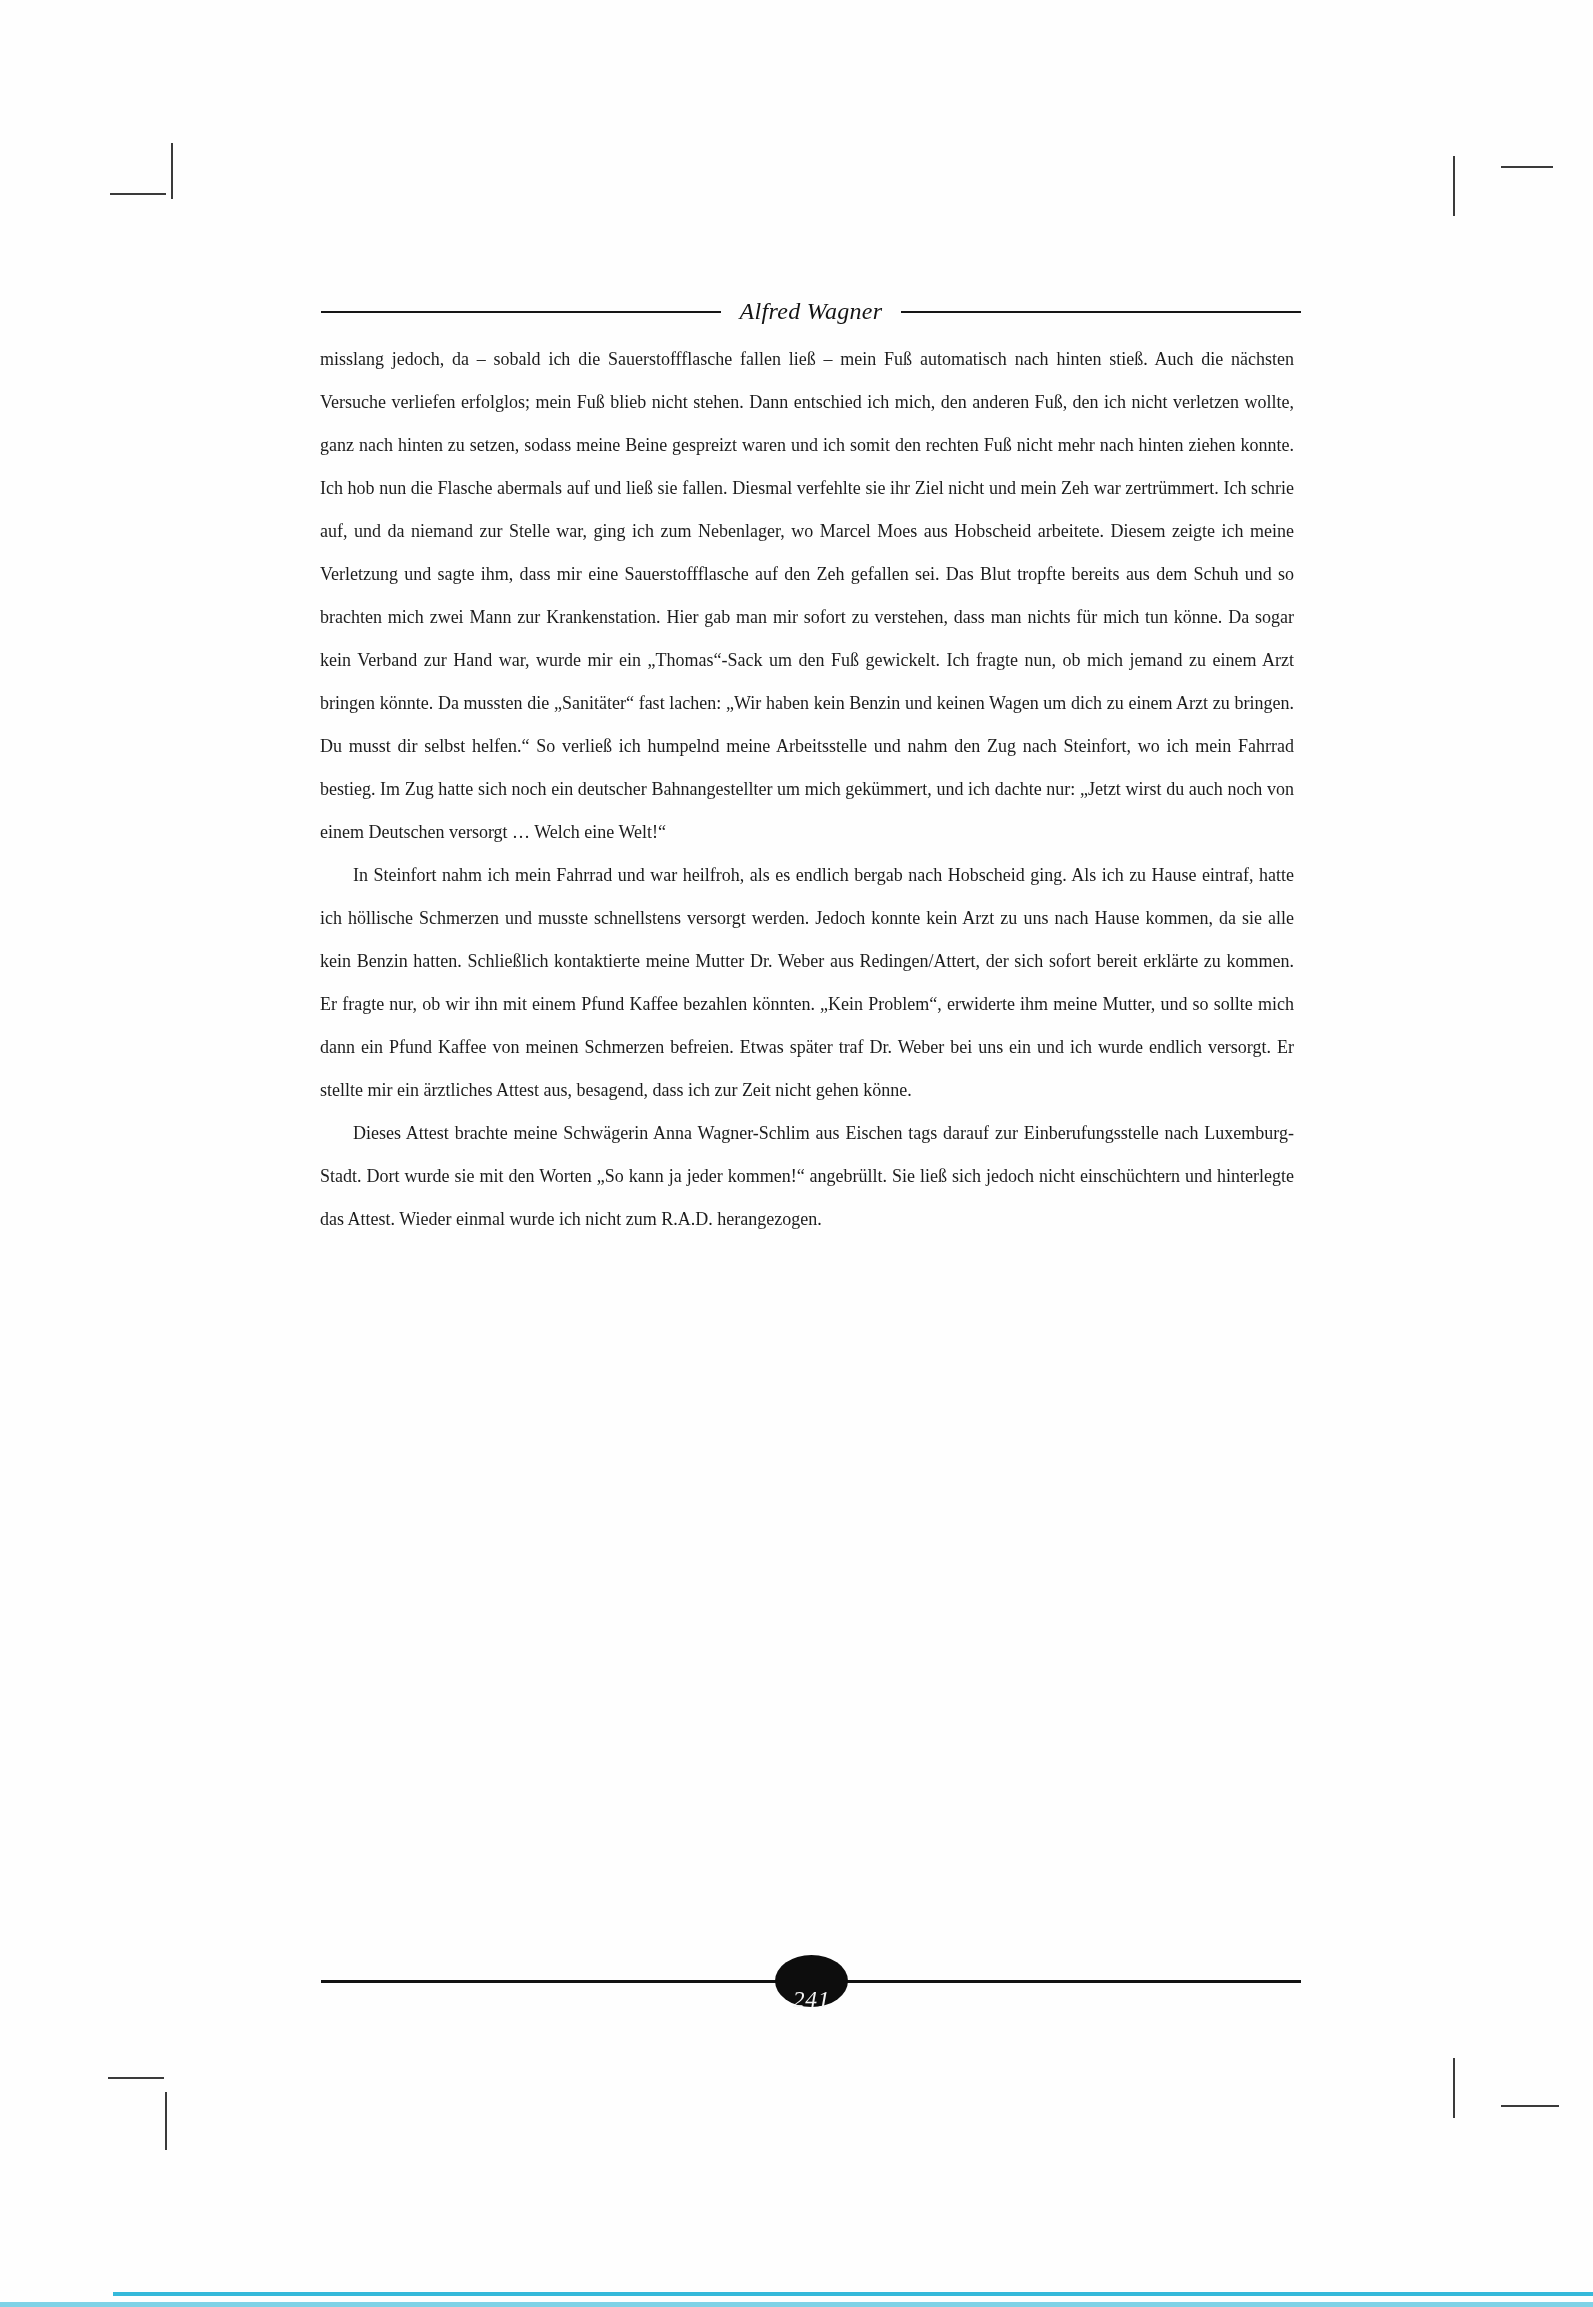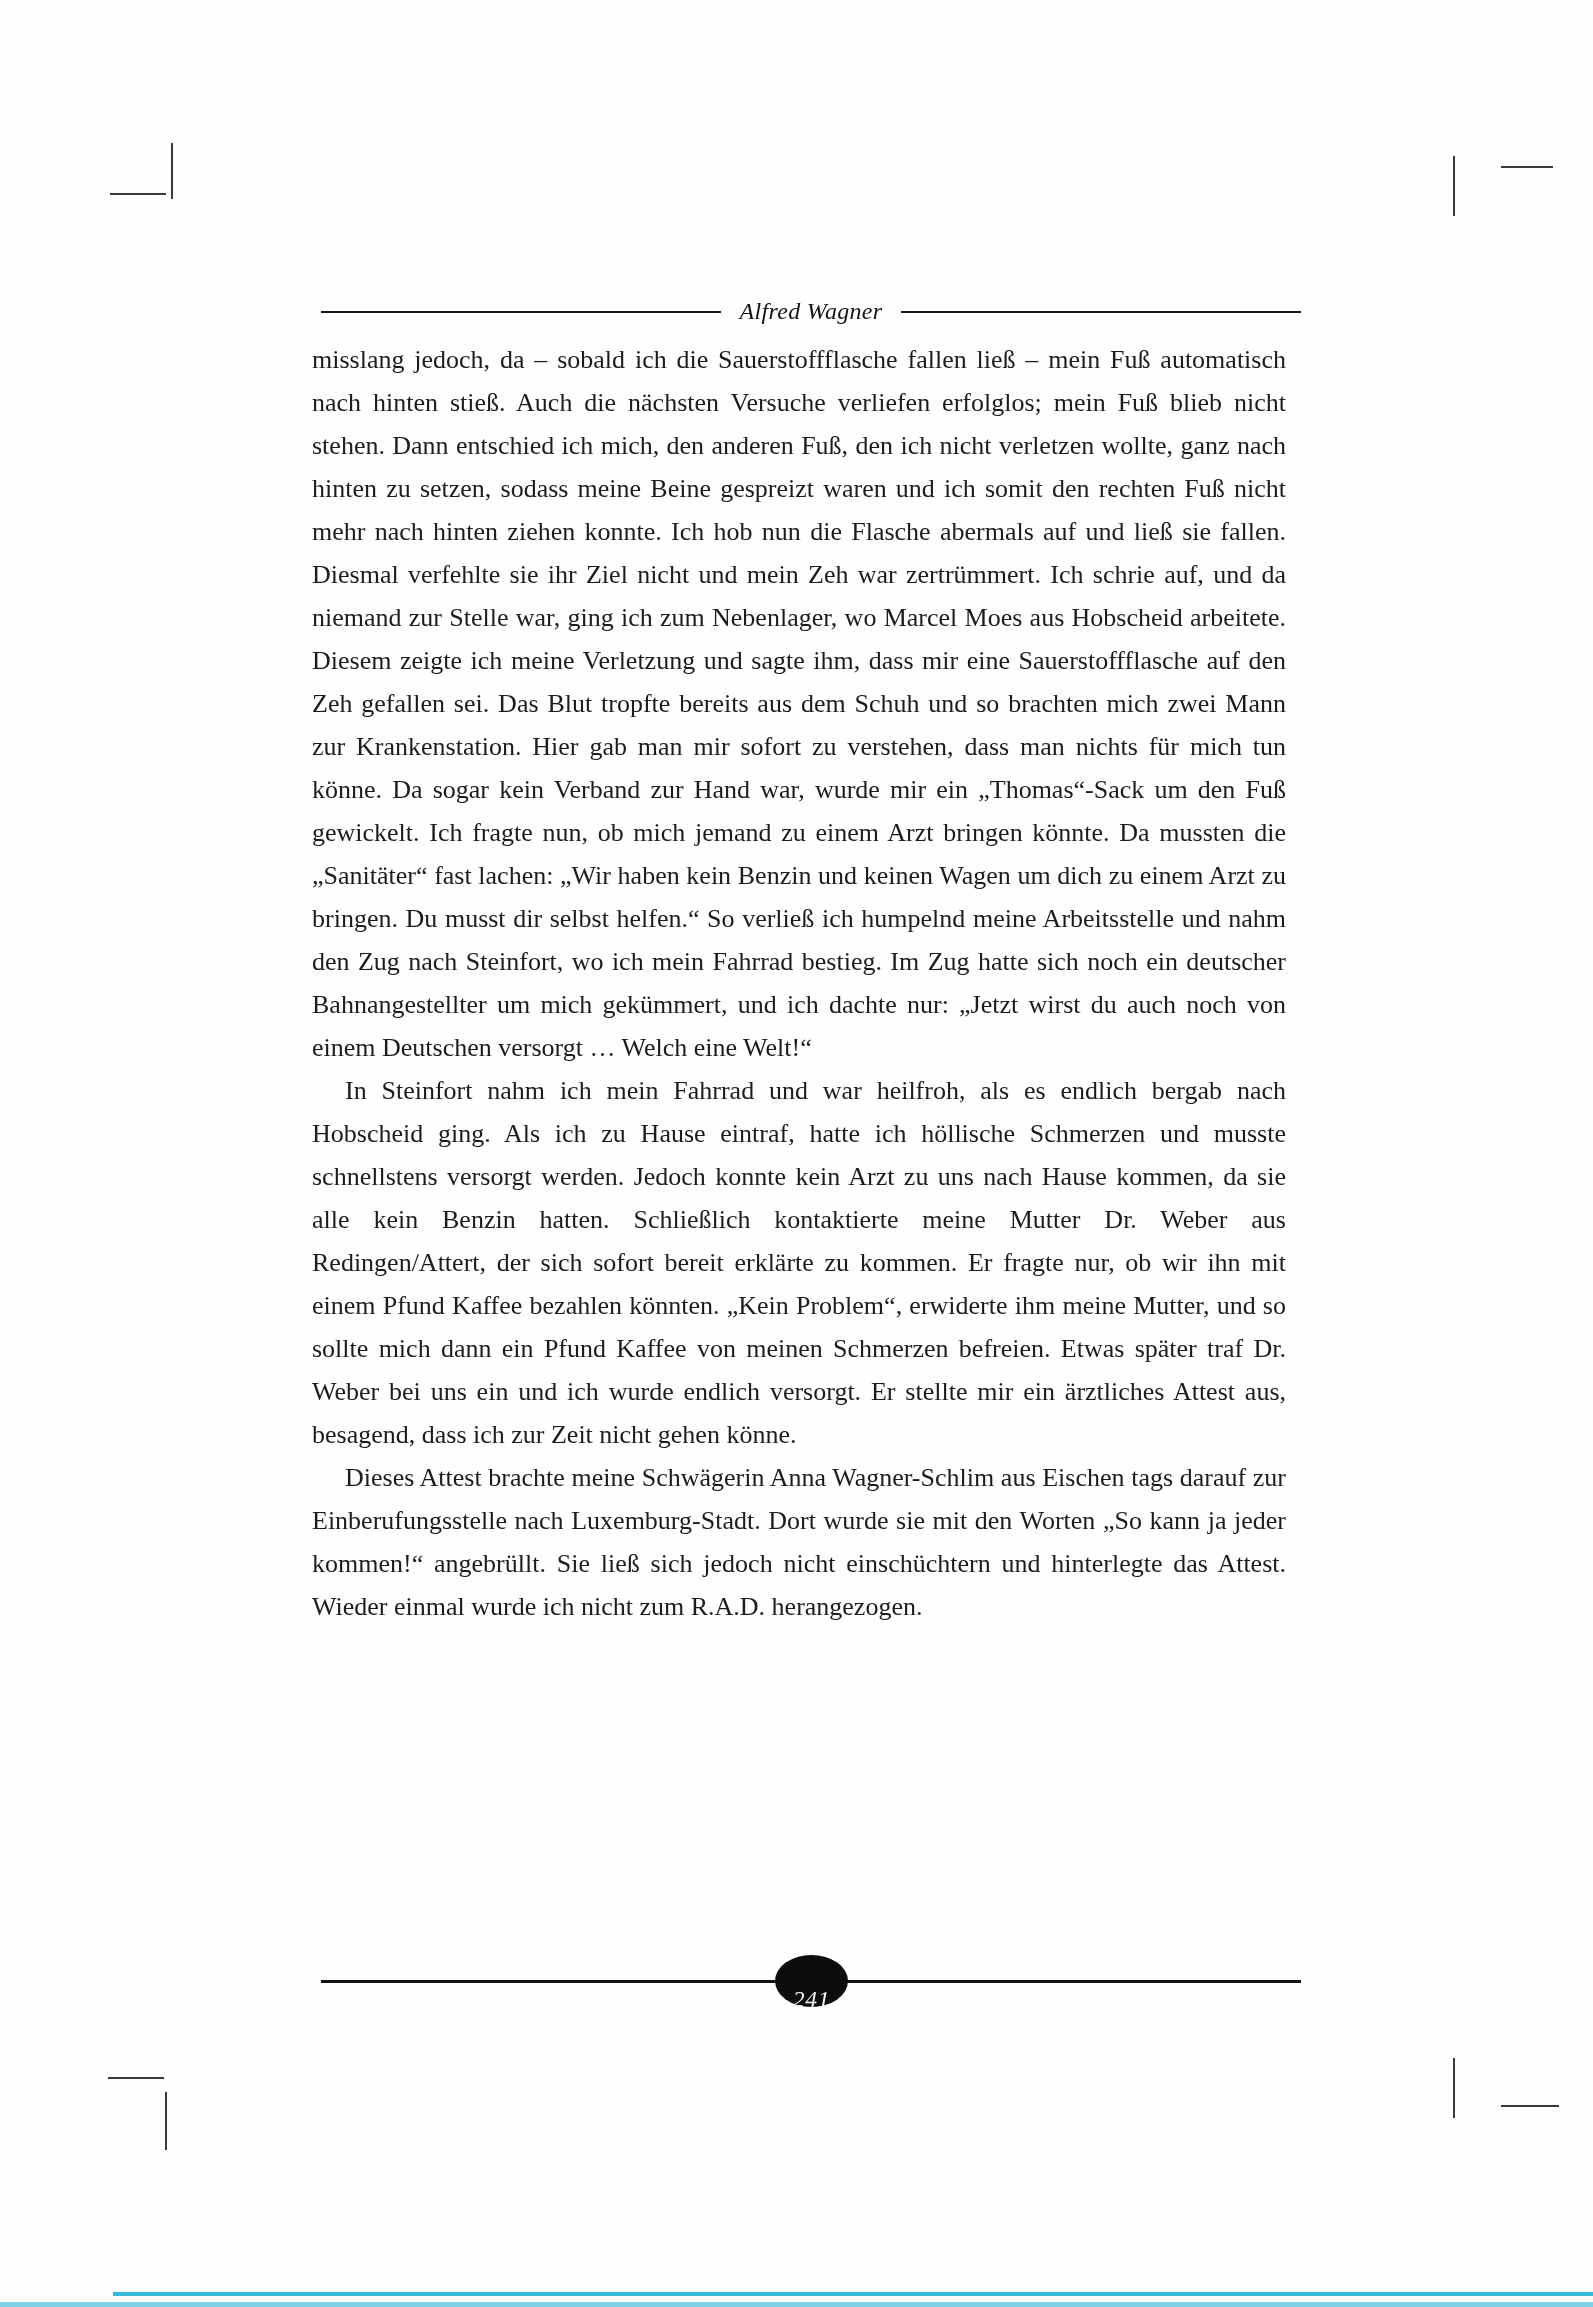--- a/index.html
+++ b/index.html
@@ -34,24 +34,24 @@
     font-style: italic;
     font-size: 24px;
     letter-spacing: 0.3px;
     white-space: nowrap;
     color: #141414;
   }
 
   
   .textblock {
     position: absolute;
-    left: 312px;
+    left: 320px;
     top: 338px;
     width: 974px;
-    font-size: 26px;
+    font-size: 18px;
     line-height: 43px;
     text-align: justify;
     hyphens: auto;
     -webkit-hyphens: auto;
   }
   .textblock p { margin: 0; }
   .textblock p.indent { text-indent: 33px; }
 
   
   .footer-rule {

